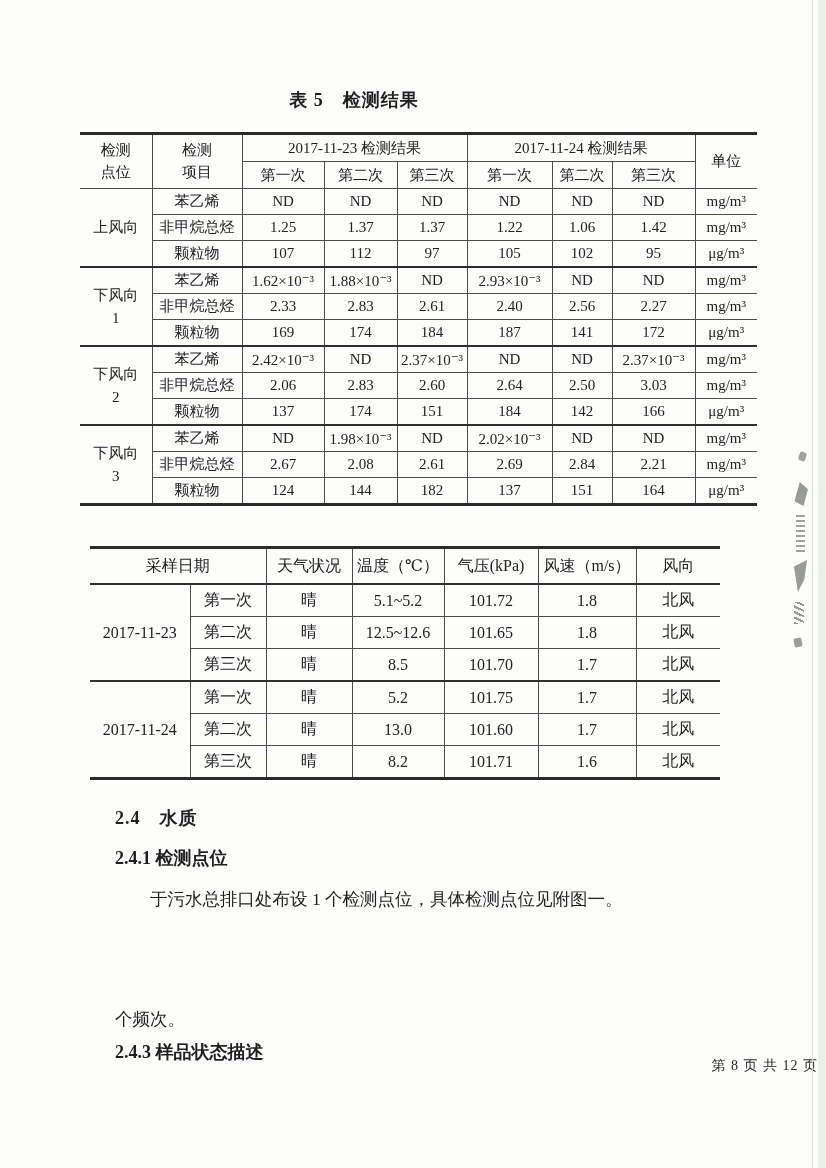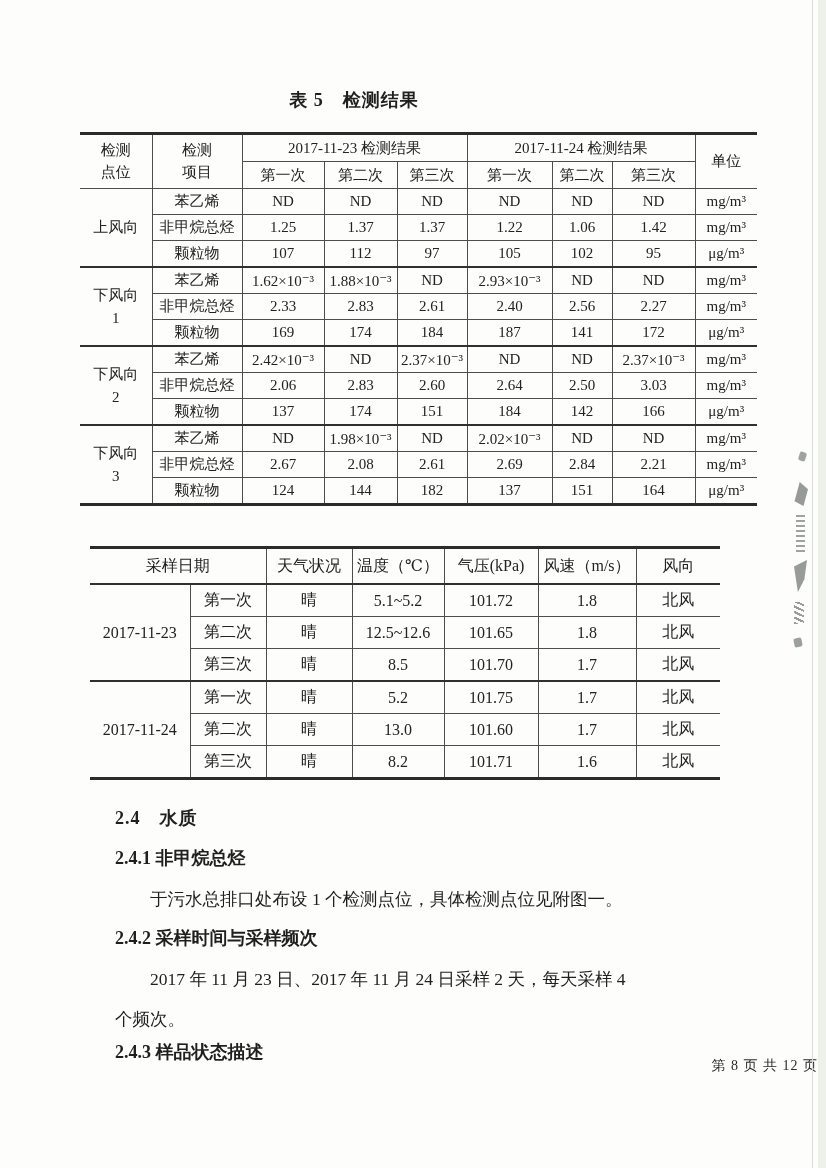--- a/index.html
+++ b/index.html
@@ -318,24 +318,22 @@
           <td>晴</td>
           <td>8.2</td>
           <td>101.71</td>
           <td>1.6</td>
           <td class="dirc">北风</td>
         </tr>
       </tbody>
   </table>
 
   <div class="sec h" id="s24">2.4　水质</div>
-  <div class="sec h" id="s241">2.4.1 非甲烷总烃</div>
+  <div class="sec h" id="s241">2.4.1 检测点位</div>
   <div class="sec" id="p241">于污水总排口处布设 1 个检测点位，具体检测点位见附图一。</div>
-  <div class="sec h" id="s242">2.4.2 采样时间与采样频次</div>
-  <div class="sec" id="p242a">2017 年 11 月 23 日、2017 年 11 月 24 日采样 2 天，每天采样 4</div>
   <div class="sec" id="p242b">个频次。</div>
   <div class="sec h" id="s243">2.4.3 样品状态描述</div>
 
   <div class="footer">第 8 页 共 12 页</div>
 
   <div class="page-edge"></div>
   <div class="smudge sm1"></div>
   <div class="smudge sm2"></div>
   <div class="smudge sm3"></div>
   <div class="smudge sm4"></div>

